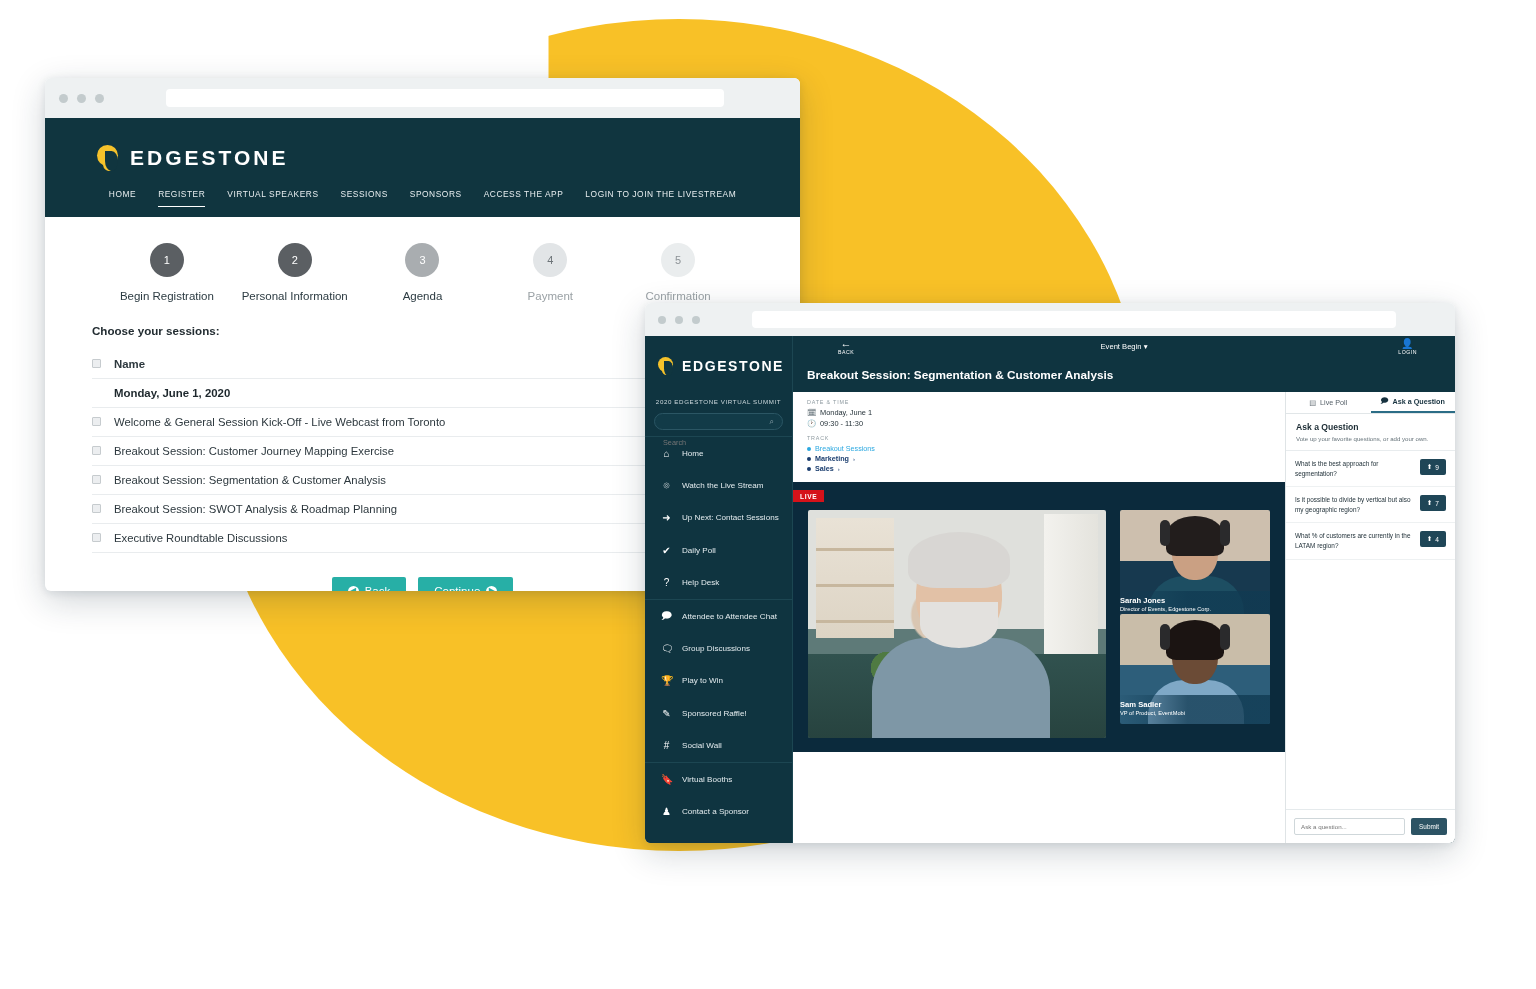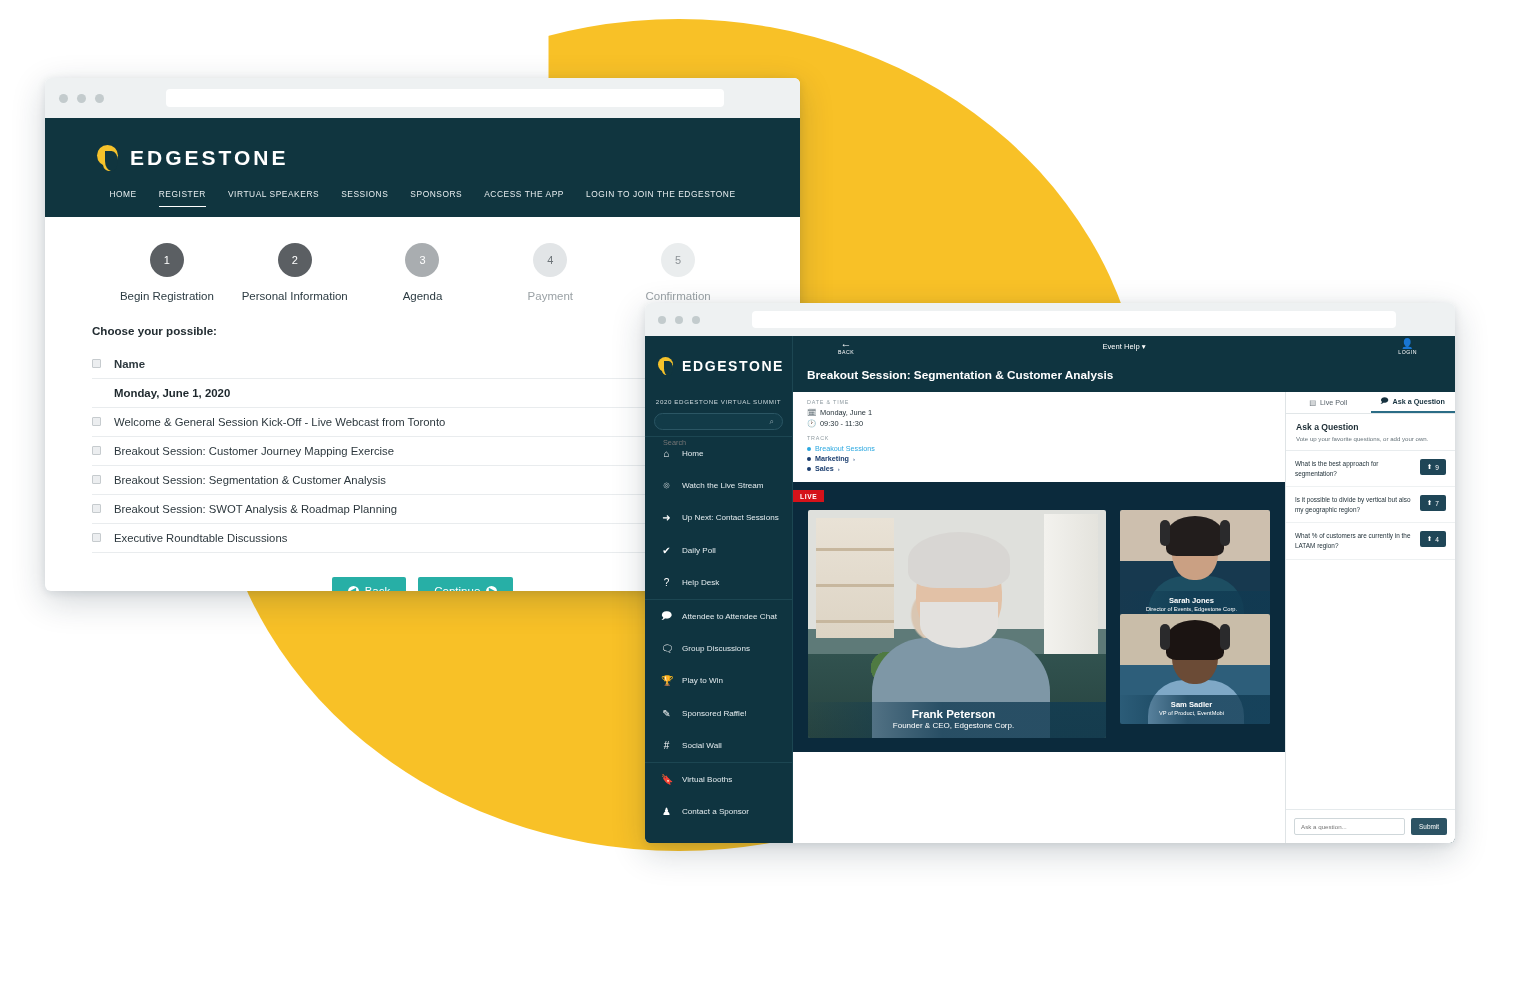--- a/index.html
+++ b/index.html
@@ -255,21 +255,21 @@
     border-radius:46% 46% 46% 46%; }
   .sv-hair { position:absolute; left:46px; top:6px; width:58px; height:40px;
     border-radius:50% 50% 18% 18%; }
   .sv-body { position:absolute; left:28px; top:66px; width:96px; height:50px;
     border-radius:36px 36px 0 0; }
   .sv-hs { position:absolute; top:10px; width:10px; height:26px; border-radius:5px; background:#2a2a2c; }
 
   .name-plate {
     position:absolute; left:0; right:0; bottom:0;
     background:linear-gradient(90deg, rgba(16,58,82,.05), rgba(16,58,82,.78) 45%);
-    padding:6px 7px 7px 0; text-align:center; color:#ffffff;
+    padding:6px 7px 7px 0; text-align:left; color:#ffffff;
   }
   .np-name { font-size:11.5px; font-weight:700; line-height:1.15; }
   .np-role { font-size:8px; line-height:1.2; }
   .vid-side .np-name { font-size:7.6px; }
   .vid-side .np-role { font-size:5.7px; }
 
   .ev-sponsor {
     background:#eceeef; height:50px; display:flex; align-items:center;
     padding-left:14px; gap:12px;
   }
@@ -338,21 +338,21 @@
         </span>
         <span class="brand-text">EDGESTONE</span>
       </div>
       <nav class="sitenav">
         <a href="#">HOME</a>
         <a href="#" class="active">REGISTER</a>
         <a href="#">VIRTUAL SPEAKERS</a>
         <a href="#">SESSIONS</a>
         <a href="#">SPONSORS</a>
         <a href="#">ACCESS THE APP</a>
-        <a href="#">LOGIN TO JOIN THE EDGESTONE</a>
+        <a href="#">LOGIN TO JOIN THE LIVESTREAM</a>
       </nav>
     </div>
 
     <div class="steps">
       <div class="step s1">
         <div class="circ">1</div>
         <div class="lbl">Begin Registration</div>
       </div>
       <div class="step s2">
         <div class="circ">2</div>
@@ -366,21 +366,21 @@
         <div class="circ">4</div>
         <div class="lbl">Payment</div>
       </div>
       <div class="step s5">
         <div class="circ">5</div>
         <div class="lbl">Confirmation</div>
       </div>
     </div>
 
     <div class="sessions-wrap">
-      <div class="choose">Choose your possible:</div>
+      <div class="choose">Choose your sessions:</div>
       <table class="sessions">
         <thead>
           <tr>
             <th class="cbcell">
               <span class="cbx"></span>
             </th>
             <th>Name</th>
             <th class="time">Time</th>
           </tr>
         </thead>
@@ -508,21 +508,21 @@
         </div>
       </aside>
 
       <div class="ev-main">
         <div class="ev-topbar">
           <div class="ev-back">
             <div class="ar">←</div>
             <div class="t">BACK</div>
           </div>
           <div class="ev-feed">
-            <span>Event Help</span>
+            <span>Event Begin</span>
             <span>▾</span>
           </div>
           <div class="ev-login">
             <div class="pic">👤</div>
             <div class="t">LOGIN</div>
           </div>
         </div>
 
         <div class="ev-sesstitle">Breakout Session: Segmentation &amp; Customer Analysis</div>
 
@@ -565,24 +565,20 @@
                     <i style="top:66px"></i>
                     <i style="top:102px"></i>
                   </div>
                 <div class="room-curtain"></div>
                 <div class="sofa"></div>
                 <div class="plant"></div>
                 <div class="person-body"></div>
                 <div class="person-head"></div>
                 <div class="person-beard"></div>
                 <div class="person-hair"></div>
-                <div class="name-plate">
-                  <div class="np-name">Frank Peterson</div>
-                  <div class="np-role">Founder &amp; CEO, Edgestone Corp.</div>
-                </div>
               </div>
 
               <div class="vid-side vid-sarah">
                 <div class="sv-body" style="background:#1d4e62;"></div>
                 <div class="sv-head" style="background:#caa083;"></div>
                 <div class="sv-hair" style="background:#221d1c;"></div>
                 <div class="sv-hs" style="left:40px;"></div>
                 <div class="sv-hs" style="left:100px;"></div>
                 <div class="name-plate">
                   <div class="np-name">Sarah Jones</div>

